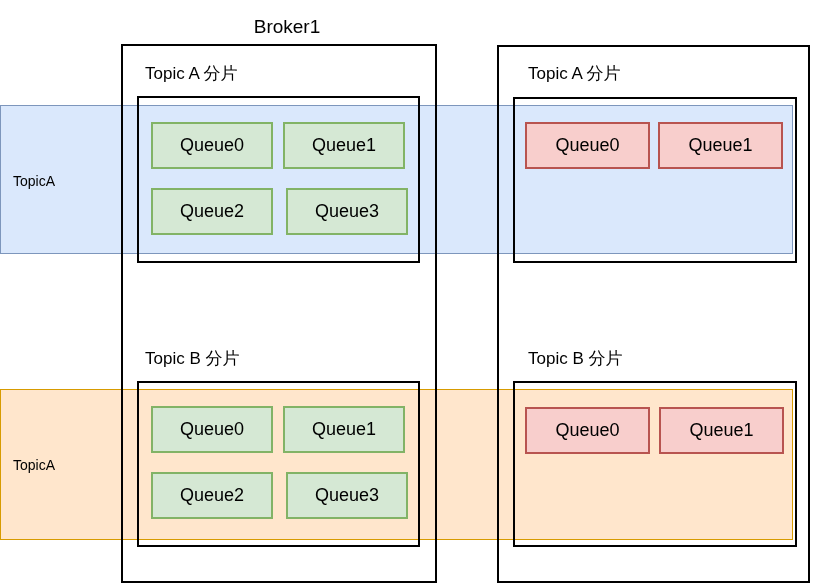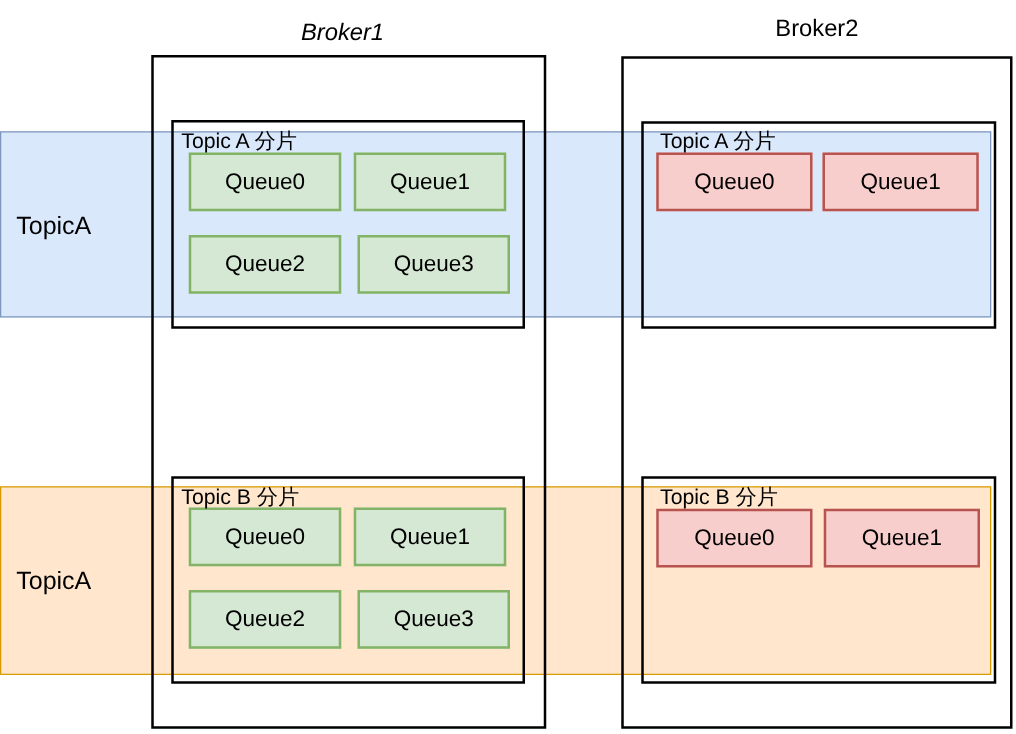--- a/index.html
+++ b/index.html
@@ -20,21 +20,21 @@
     position: absolute;
     left: 0;
     width: 793px;
     border: 1px solid transparent;
     box-sizing: border-box;
     z-index: 1;
   }
   .band-label {
     position: absolute;
     z-index: 6;
-    font-size: 20px;
+    font-size: 14px;
     line-height: 21px;
     white-space: nowrap;
   }
   .broker-box {
     position: absolute;
     border: 2px solid #000000;
     box-sizing: border-box;
     background: transparent;
     z-index: 2;
   }
@@ -52,21 +52,20 @@
     box-sizing: border-box;
     background: transparent;
     z-index: 3;
   }
   .shard-label {
     position: absolute;
     font-size: 17px;
     line-height: 21px;
     z-index: 6;
     white-space: nowrap;
-    margin-top: 39px;
   }
   .queue {
     position: absolute;
     width: 122px;
     height: 47px;
     border: 2px solid transparent;
     box-sizing: border-box;
     display: flex;
     align-items: center;
     justify-content: center;
@@ -82,22 +81,21 @@
 
   <div class="band" style="top: 105px; height: 149px; background-color: rgb(218, 232, 252); border-color: rgb(125, 150, 188);"></div>
   <div class="band" style="top: 389px; height: 151px; background-color: rgb(255, 230, 204); border-color: rgb(215, 155, 0);"></div>
 
   <div class="band-label" style="left:13px;top:171px;">TopicA</div>
   <div class="band-label" style="left:13px;top:455px;">TopicA</div>
 
   <div class="broker-box" style="left:121px;top:44px;width:316px;height:539px;"></div>
   <div class="broker-box" style="left:497px;top:45px;width:313px;height:538px;"></div>
 
-  <div class="broker-title" style="left:116px;width:316px;top:16px;font-style:italic;">Broker1</div>
-  <div class="broker-title" style="left:497px;width:313px;top:13px;">Broker2</div>
+  <div class="broker-title" style="left:129px;width:316px;top:16px;">Broker1</div>
 
   <div class="shard-label" style="left:145px;top:63px;">Topic A 分片</div>
   <div class="shard-label" style="left:528px;top:63px;">Topic A 分片</div>
   <div class="shard-label" style="left:145px;top:348px;">Topic B 分片</div>
   <div class="shard-label" style="left:528px;top:348px;">Topic B 分片</div>
 
   <div class="shard-box" style="left:137px;top:96px;width:283px;height:167px;"></div>
   <div class="shard-box" style="left:513px;top:97px;width:284px;height:166px;"></div>
   <div class="shard-box" style="left:137px;top:381px;width:283px;height:166px;"></div>
   <div class="shard-box" style="left:513px;top:381px;width:284px;height:166px;"></div>

